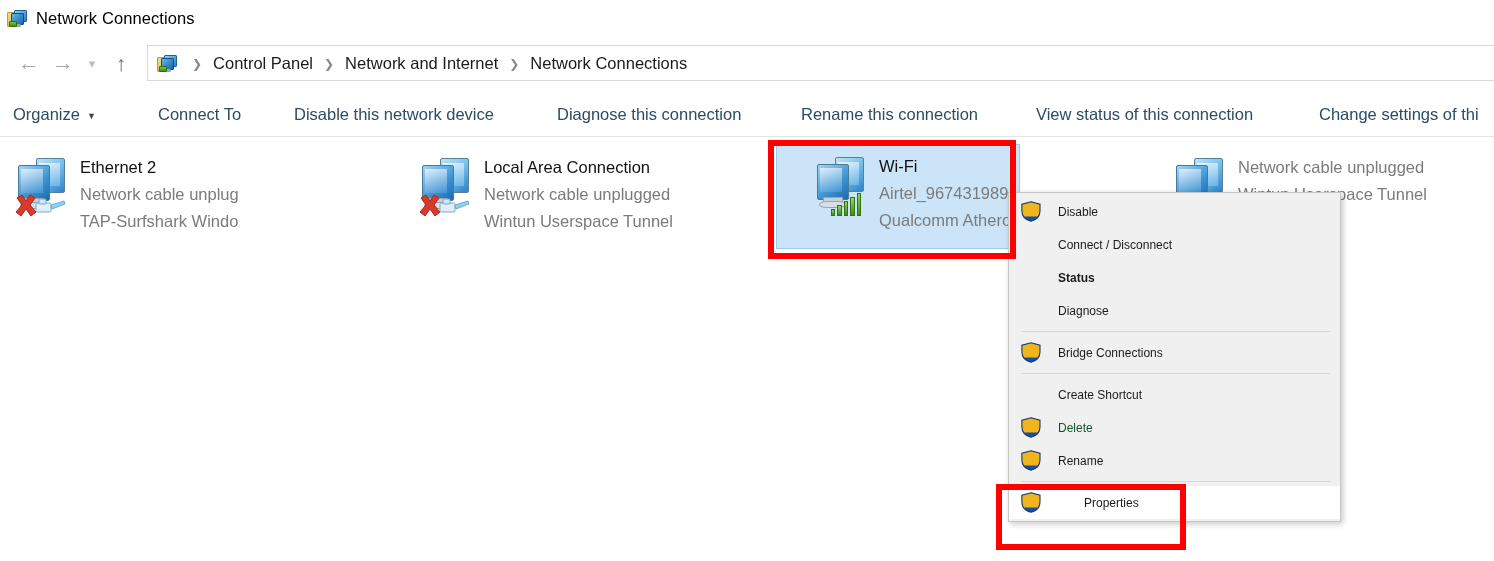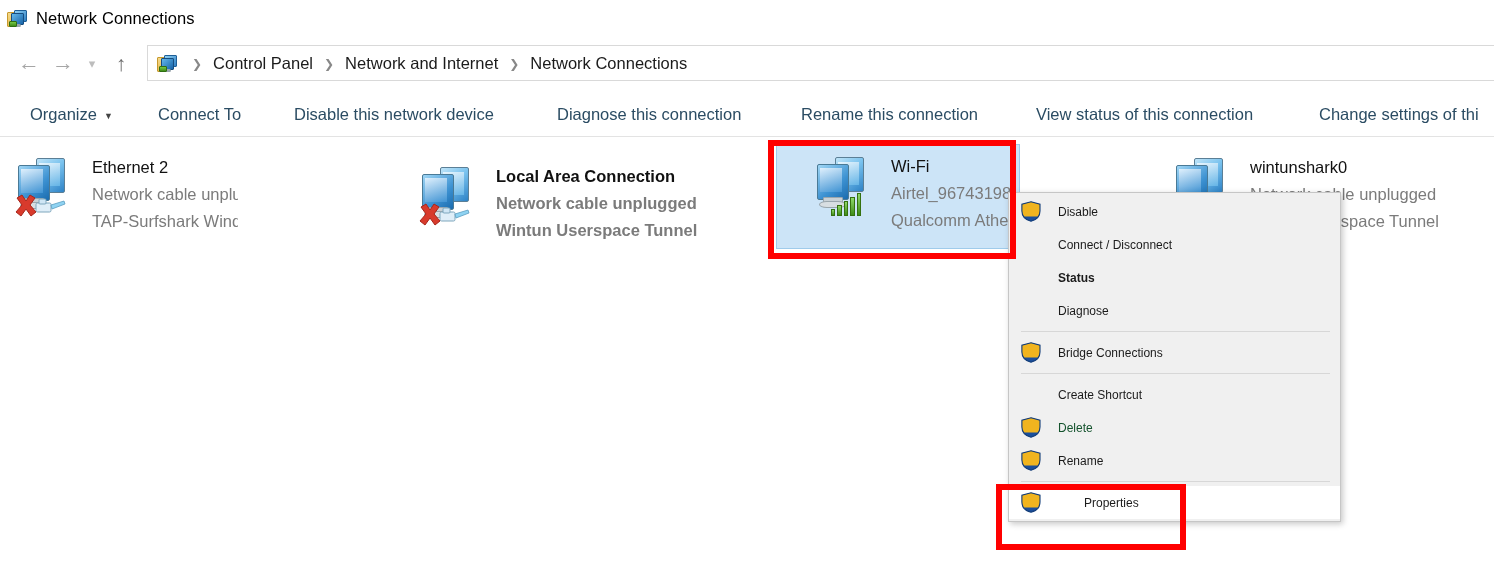--- a/index.html
+++ b/index.html
@@ -178,21 +178,21 @@
     padding-left: 22px;
   }
   .item .ico {
     width: 60px; height: 62px;
     flex: 0 0 auto;
     position: relative;
     margin-left: 14px;
     margin-top: 2px;
   }
   .item .txt {
-    margin-left: 18px;
+    margin-left: 6px;
     overflow: hidden;
   }
   .item .name {
     font-size: 16.5px;
     color: #111;
     line-height: 27px;
     white-space: nowrap;
   }
   .item .sub {
     font-size: 16.5px;
@@ -344,21 +344,21 @@
     <span class="crumb-sep">❯</span>
     <span class="crumb">Control Panel</span>
     <span class="crumb-sep">❯</span>
     <span class="crumb">Network and Internet</span>
     <span class="crumb-sep">❯</span>
     <span class="crumb">Network Connections</span>
   </div>
 </div>
 
 <div id="commandbar">
-  <span class="cmd" style="position:absolute;left:30px;">
+  <span class="cmd" style="position:absolute;left:13px;">
     <span>Organize</span>
     <span class="caret">▼</span>
   </span>
   <span class="cmd" style="position:absolute;left:158px;">Connect To</span>
   <span class="cmd" style="position:absolute;left:294px;">Disable this network device</span>
   <span class="cmd" style="position:absolute;left:557px;">Diagnose this connection</span>
   <span class="cmd" style="position:absolute;left:801px;">Rename this connection</span>
   <span class="cmd" style="position:absolute;left:1036px;">View status of this connection</span>
   <span class="cmd" style="position:absolute;left:1319px;">Change settings of thi</span>
 </div>
@@ -380,21 +380,21 @@
         <path d="M5 6 L10 3 L14 9 L18 3 L23 6 L18 13 L24 20 L19 24 L14 17 L9 24 L4 20 L10 13 Z" fill="#d83a2c" stroke="#a8261b" stroke-width="1"></path>
       </svg>
     </span>
     <span class="txt">
       <div class="name">Ethernet 2</div>
       <div class="sub">Network cable unplugged</div>
       <div class="sub">TAP-Surfshark Windows Adapter ...</div>
     </span>
   </div>
 
-  <div class="item" style="left:404px;top:17px;width:300px;font-weight:bold;">
+  <div class="item" style="left:404px;top:8px;width:300px;">
     <span class="ico adapter-ico">
       <span class="m-back"></span>
         <span class="m-front"></span>
       <span class="m-stand"></span>
         <span class="m-base"></span>
       <svg class="plug" viewBox="0 0 32 20">
         <rect x="2" y="6" width="15" height="9" rx="1.5" fill="#dfeef8" stroke="#7fa7bd"></rect>
         <rect x="5" y="2" width="7" height="5" rx="1" fill="#cfe6f5" stroke="#7fa7bd"></rect>
         <path d="M17 8 L30 4 L31 7 L18 12 Z" fill="#8fd3f2" stroke="#5a9dc0" stroke-width=".8"></path>
       </svg>
@@ -439,21 +439,20 @@
       <svg class="plug" viewBox="0 0 32 20">
         <rect x="2" y="6" width="15" height="9" rx="1.5" fill="#dfeef8" stroke="#7fa7bd"></rect>
         <rect x="5" y="2" width="7" height="5" rx="1" fill="#cfe6f5" stroke="#7fa7bd"></rect>
         <path d="M17 8 L30 4 L31 7 L18 12 Z" fill="#8fd3f2" stroke="#5a9dc0" stroke-width=".8"></path>
       </svg>
       <svg class="xmark" viewBox="0 0 28 28">
         <path d="M5 6 L10 3 L14 9 L18 3 L23 6 L18 13 L24 20 L19 24 L14 17 L9 24 L4 20 L10 13 Z" fill="#d83a2c" stroke="#a8261b" stroke-width="1"></path>
       </svg>
     </span>
     <span class="txt">
-      <div class="name">wintunshark0</div>
       <div class="sub">Network cable unplugged</div>
       <div class="sub">Wintun Userspace Tunnel</div>
     </span>
   </div>
 </div>
 
 <div id="ctxmenu">
 
   <div class="mi">
     <svg class="shield" viewBox="0 0 20 21">

